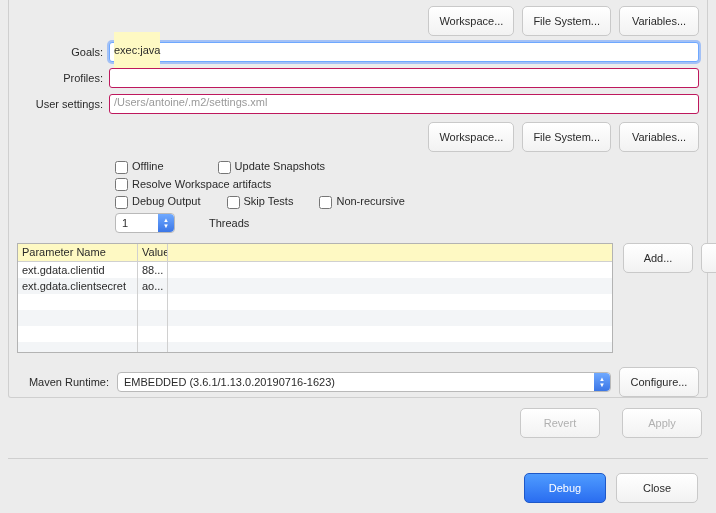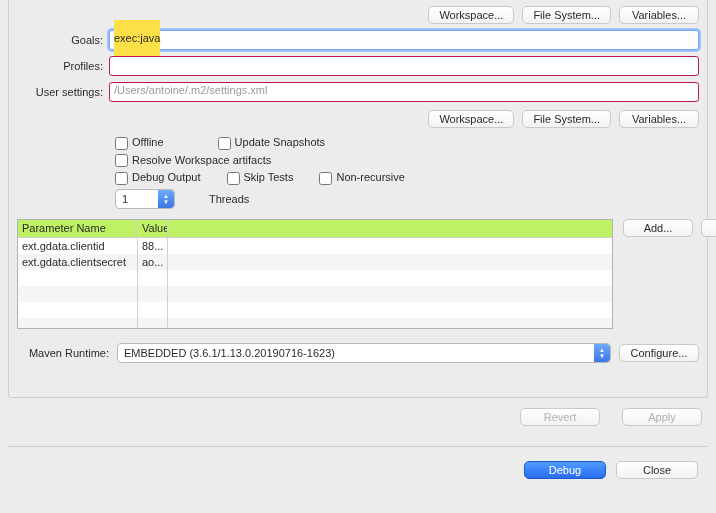--- a/index.html
+++ b/index.html
@@ -19,21 +19,21 @@
     border-radius: 0 0 3px 3px;
     margin: 0 8px 8px 8px;
     padding: 6px 8px 10px 8px;
     height: 398px;
     position: relative;
   }
   .btn {
     background: linear-gradient(#ffffff, #f2f2f2);
     border: 1px solid #c9c9c9;
     border-radius: 5px;
-    padding: 8px 10px;
+    padding: 14px 10px;
     font-size: 11px;
     min-width: 80px;
     text-align: center;
     cursor: default;
     height: 15px;
     line-height: 14px;
     display: inline-flex;
     align-items: center;
     justify-content: center;
   }
@@ -53,21 +53,21 @@
     border-radius: 3px;
     height: 20px;
     padding: 1px 4px;
     font-size: 11px;
   }
   .text-input.focused {
     border: 1px solid #6ea8ff;
     box-shadow: 0 0 0 2px rgba(90,150,255,0.5);
   }
   .text-input.readonly { color: #9a9a9a; background: #fff; }
-  .sel-text { background: #fde047; padding: 12px 0; }
+  .sel-text { background: #fef9c3; padding: 12px 0; }
   .cb-block { margin-left: 98px; margin-top: 8px; }
   .cb-line { display: flex; gap: 26px; margin-bottom: 4px; align-items: center; }
   input[type=checkbox] { width: 13px; height: 13px; margin: 0 4px 0 0; vertical-align: middle; }
   .stepper {
     display: inline-flex; align-items: center;
     background: #fff; border: 1px solid #b9b9b9; border-radius: 4px;
     height: 20px; width: 60px; padding: 0 0 0 6px; position: relative;
     margin-right: 8px;
   }
   .stepper .arrows {
@@ -75,21 +75,21 @@
     background: linear-gradient(#6fa9ff,#3b76e6);
     border-radius: 0 4px 4px 0;
     display: flex; flex-direction: column; align-items: center; justify-content: center;
     color: #fff; font-size: 6px; line-height: 6px;
   }
   .table-wrap { display: flex; gap: 10px; margin-top: 10px; }
   .grid {
     flex: 1; background: #fff; border: 1px solid #b3b3b3; height: 110px;
     position: relative; overflow: hidden;
   }
-  .grid-header { display: flex; background: #bef264; border-bottom: 1px solid #d0d0d0; height: 18px; align-items: center; font-size: 11px; }
+  .grid-header { display: flex; background: #fef9c3; border-bottom: 1px solid #d0d0d0; height: 18px; align-items: center; font-size: 11px; }
   .col1 { width: 120px; border-right: 1px solid #d0d0d0; padding: 0 4px; overflow: hidden; white-space: nowrap; text-overflow: ellipsis; height: 100%; display:flex; align-items:center; }
   .col2 { width: 30px; border-right: 1px solid #d0d0d0; padding: 0 4px; overflow: hidden; white-space: nowrap; height:100%; display:flex; align-items:center;}
   .grid-row { display: flex; height: 16px; font-size: 11px; }
   .grid-row:nth-child(odd) .rest,
   .grid-row:nth-child(odd) .col1,
   .grid-row:nth-child(odd) .col2 { background: #ffffff; }
   .grid-row:nth-child(even) .rest,
   .grid-row:nth-child(even) .col1,
   .grid-row:nth-child(even) .col2 { background: #f3f5f7; }
   .rest { flex: 1; }

